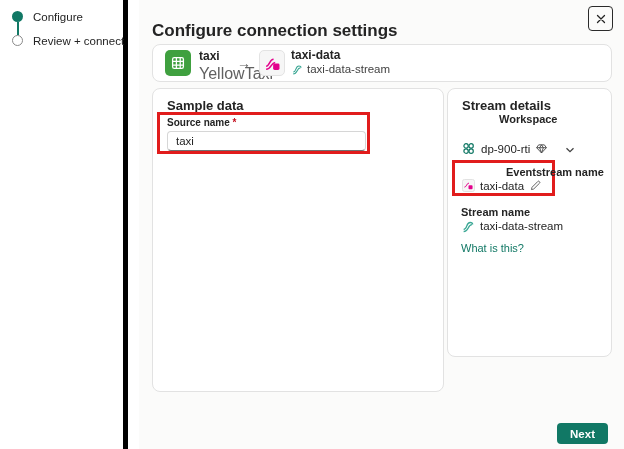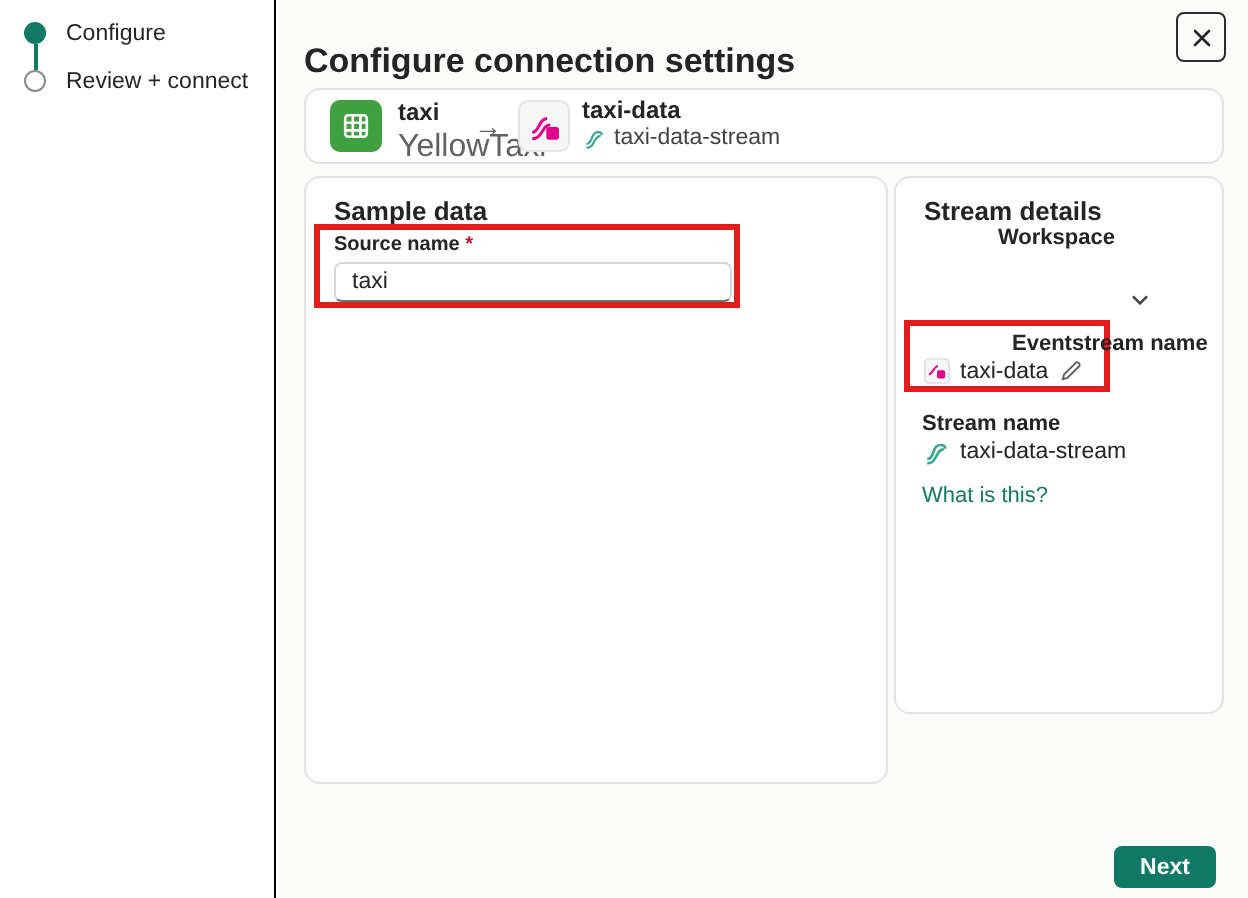--- a/index.html
+++ b/index.html
@@ -2,22 +2,22 @@
 <html style="--accent: #117865; --highlight_red: #e11c1c; --source_green: #3fa03f; --eventstream_pink: #e3008c; --stream_teal: #3aa794;"><head>
 <meta charset="utf-8">
 <style>
   * { margin:0; padding:0; box-sizing:border-box; }
   body { background:#ddd; font-family:"Liberation Sans", sans-serif; }
   .app {
     position:relative; width:624px; height:449px; background:#fff;
     overflow:hidden; color:#242424;
   }
   
-  .sidebar { position:absolute; left:0; top:0; width:138px; height:449px;
-             background:#fff; border-right:1px solid #000000; }
+  .sidebar { position:absolute; left:0; top:0; width:128px; height:449px;
+             background:#fff; border-right:5px solid #000000; }
   .step-dot { position:absolute; width:11px; height:11px; border-radius:50%; }
   .step-dot.filled { left:12px; top:11px; background:var(--accent,#117865); }
   .step-dot.hollow { left:12px; top:35px; background:#fff; border:1.5px solid #8a8a8a; }
   .step-connector { position:absolute; left:17px; top:22px; width:1.5px; height:13px;
                     background:var(--accent,#117865); }
   .step-label { position:absolute; left:33px; font-size:11.5px; color:#242424; white-space:nowrap; }
   .step-label.l1 { top:11px; }
   .step-label.l2 { top:35px;text-align:right; }
   
   .main { position:absolute; left:139px; top:0; width:485px; height:449px; background:#fbfbfa; }
@@ -147,20 +147,37 @@
         <span>Source name</span>
         <span class="req">*</span>
       </div>
       <input class="text-input" type="text" value="taxi" style="">
     </div>
 
     <div class="card stream-card">
       <div class="panel-heading">Stream details</div>
 
       <div class="sd-label lbl-workspace">Workspace</div>
+      <div class="sd-row row-workspace">
+        <span class="icon">
+          <svg width="15" height="15" viewBox="0 0 16 16" fill="none" stroke="#117865" stroke-width="1.3">
+            <circle cx="5.4" cy="5.2" r="2.3"></circle>
+              <circle cx="10.8" cy="5.2" r="2.3"></circle>
+            <circle cx="5.4" cy="10.8" r="2.3"></circle>
+              <circle cx="10.8" cy="10.8" r="2.3"></circle>
+          </svg>
+        </span>
+        <span class="sd-value">dp-900-rti</span>
+        <span class="icon">
+          <svg width="13" height="13" viewBox="0 0 16 16" fill="none" stroke="#424242" stroke-width="1.1">
+            <path d="M4.5 3.5h7L14 7l-6 6.5L2 7z"></path>
+            <path d="M2 7h12M8 13.5L5.7 7 8 3.5 10.3 7z"></path>
+          </svg>
+        </span>
+      </div>
       <span class="icon chevron">
         <svg width="12" height="12" viewBox="0 0 12 12" fill="none" stroke="#424242" stroke-width="1.3">
           <path d="M2.5 4.2L6 7.7l3.5-3.5"></path>
         </svg>
       </span>
 
       <div class="hl-box hl-eventstream"></div>
       <div class="sd-label lbl-eventstream">Eventstream name</div>
       <div class="sd-row row-eventstream">
         <span class="icon">

